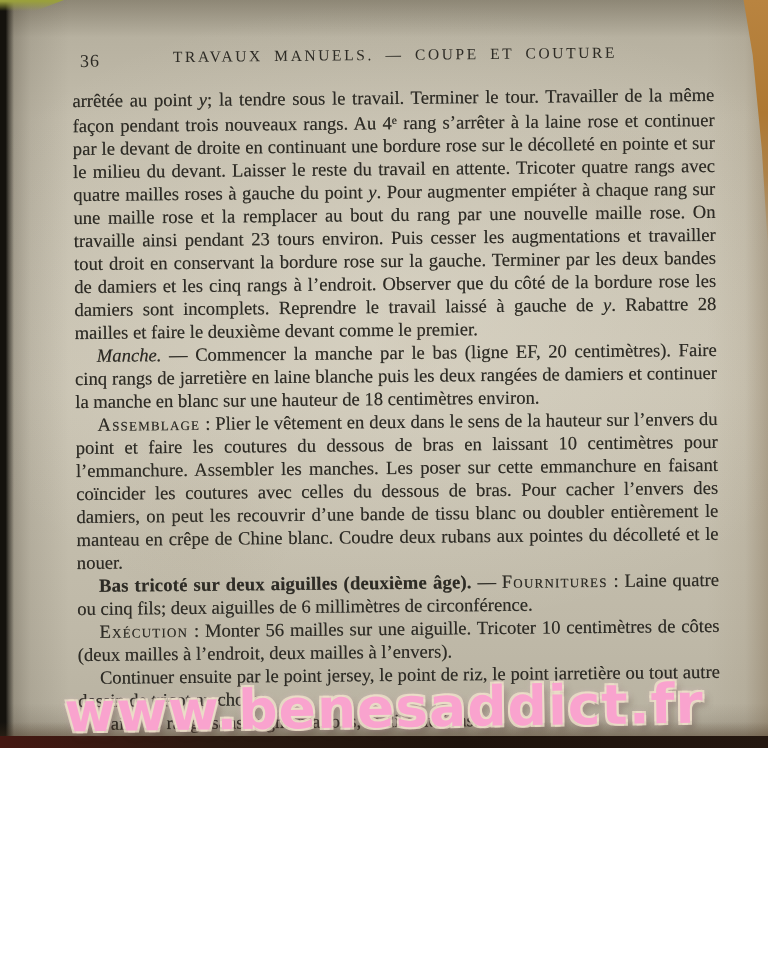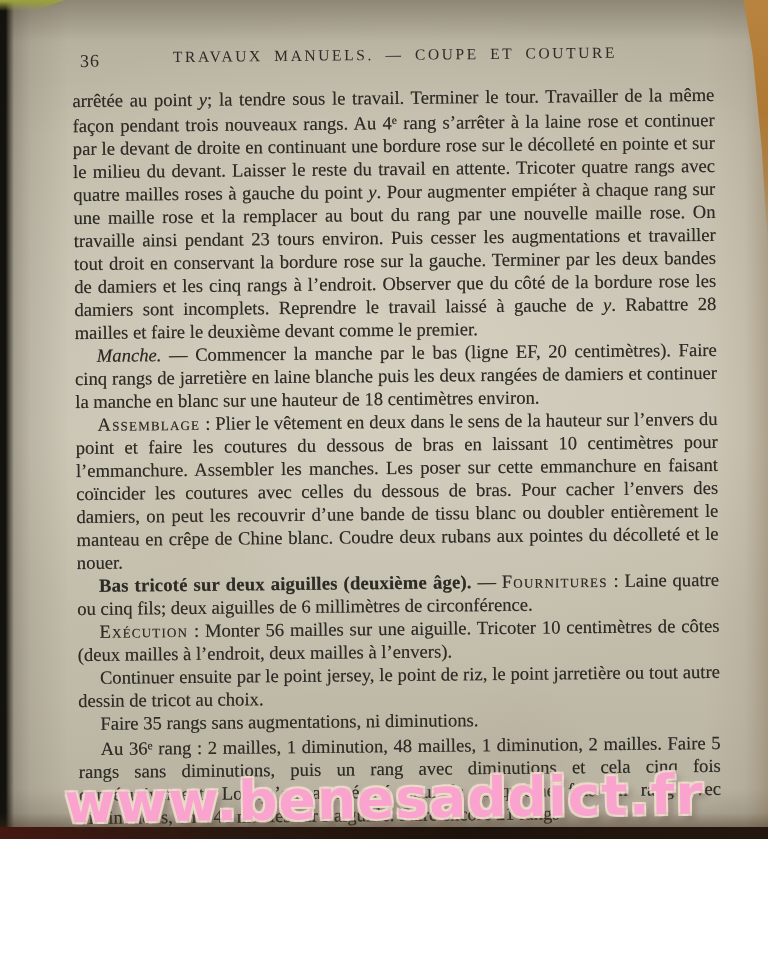--- a/index.html
+++ b/index.html
@@ -4,21 +4,21 @@
 <style>
   html, body { margin: 0; padding: 0; }
   body {
     width: 768px; height: 976px;
     font-family: "Liberation Serif", "DejaVu Serif", serif;
     overflow: hidden;
   }
 
   .scan {
     position: relative;
-    width: 768px; height: 839px;
+    width: 768px; height: 748px;
     overflow: hidden;
     background:
       radial-gradient(ellipse 90% 60% at 52% 42%, rgba(238,233,220,0.38), rgba(238,233,220,0) 70%),
       linear-gradient(180deg, #b2ac9b 0%, #c2bcab 16%, #c8c2b1 52%, #bfb9a8 84%, #b7b1a0 100%);
   }
   
   .scan::before {
     content: ""; position: absolute; inset: 0; pointer-events: none;
     background:
       linear-gradient(90deg, rgba(48,40,28,0.38) 0%, rgba(48,40,28,0.10) 4%, rgba(48,40,28,0) 9%),

